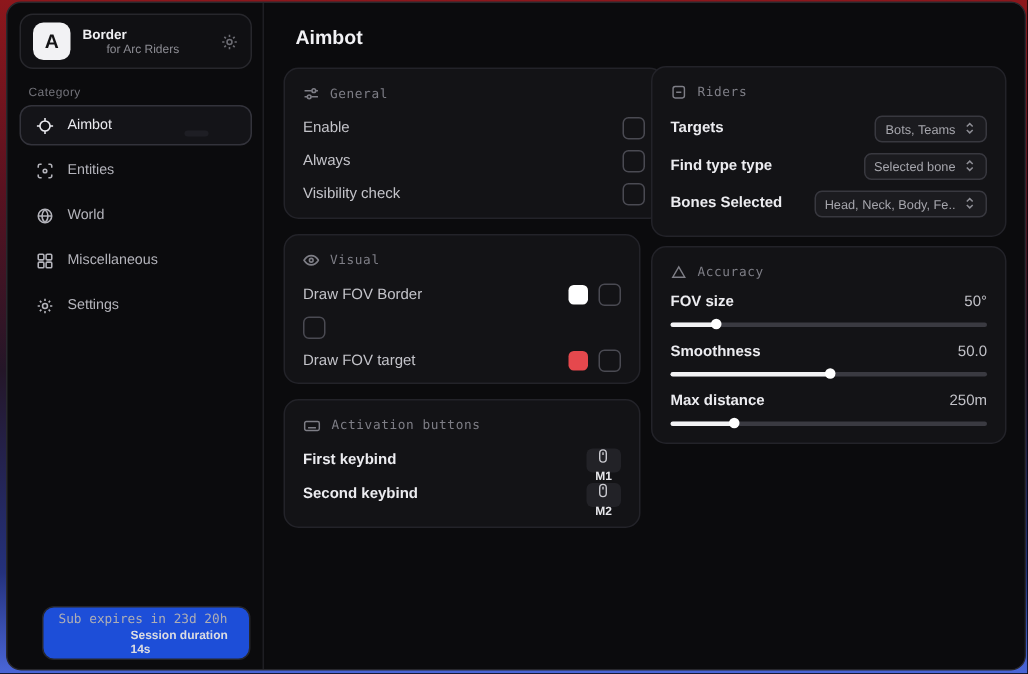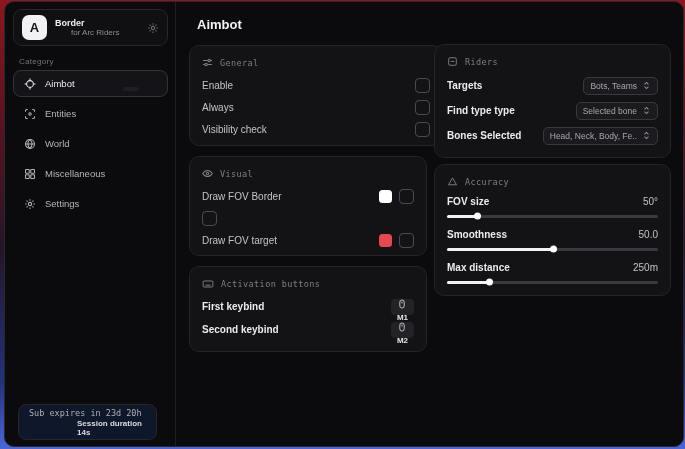--- a/index.html
+++ b/index.html
@@ -26,22 +26,22 @@
 
   .category-label { position:absolute; left:14px; top:55px; font-size:8px; color:#73737a; letter-spacing:.3px; }
 
   .nav { position:absolute; left:8px; top:68px; width:155px; display:flex; flex-direction:column; gap:3px; }
   .nav-item { height:27px; display:flex; align-items:center; gap:9px; padding:0 10px;
     border:1px solid transparent; border-radius:8px; color:#b4b4bb; font-size:9.5px; cursor:pointer; position:relative; }
   .nav-item.selected { border-color:#33333b; background:#141418; color:#eaeaef; }
   .nav-item .icon { color:inherit; }
   .nav-dash { position:absolute; right:28px; bottom:5px; width:16px; height:4px; border-radius:2px; background:#1e1e24; }
 
-  .status-card { position:absolute; left:13px; bottom:6px; width:139px; height:36px;
-    border:1px solid #26262b; border-radius:8px; background:#0f172a; padding:4px 10px;
+  .status-card { position:absolute; left:23px; bottom:6px; width:139px; height:36px;
+    border:1px solid #26262b; border-radius:8px; background:#1d4ed8; padding:4px 10px;
     display:flex; flex-direction:column; justify-content:center; gap:1px; }
   .status-line1 { font-family:"DejaVu Sans Mono", monospace; font-size:8.5px; color:#aeaeb5; }
   .status-line2 { font-size:8px; font-weight:bold; color:#dcdce1;padding-left:48px; }
 
   
   .main { position:absolute; left:172px; top:0; right:0; bottom:0; background:#0b0b0d; }
   .page-title { position:absolute; left:20px; top:15px; font-size:13px; font-weight:bold; color:#f2f2f5; }
 
   .card { position:absolute; background:#131316; border:1px solid #232329; border-radius:10px; padding:9px 12px 0 12px; }
   .card-general    { left:12px;  top:43px;  width:254px; height:101px; }

